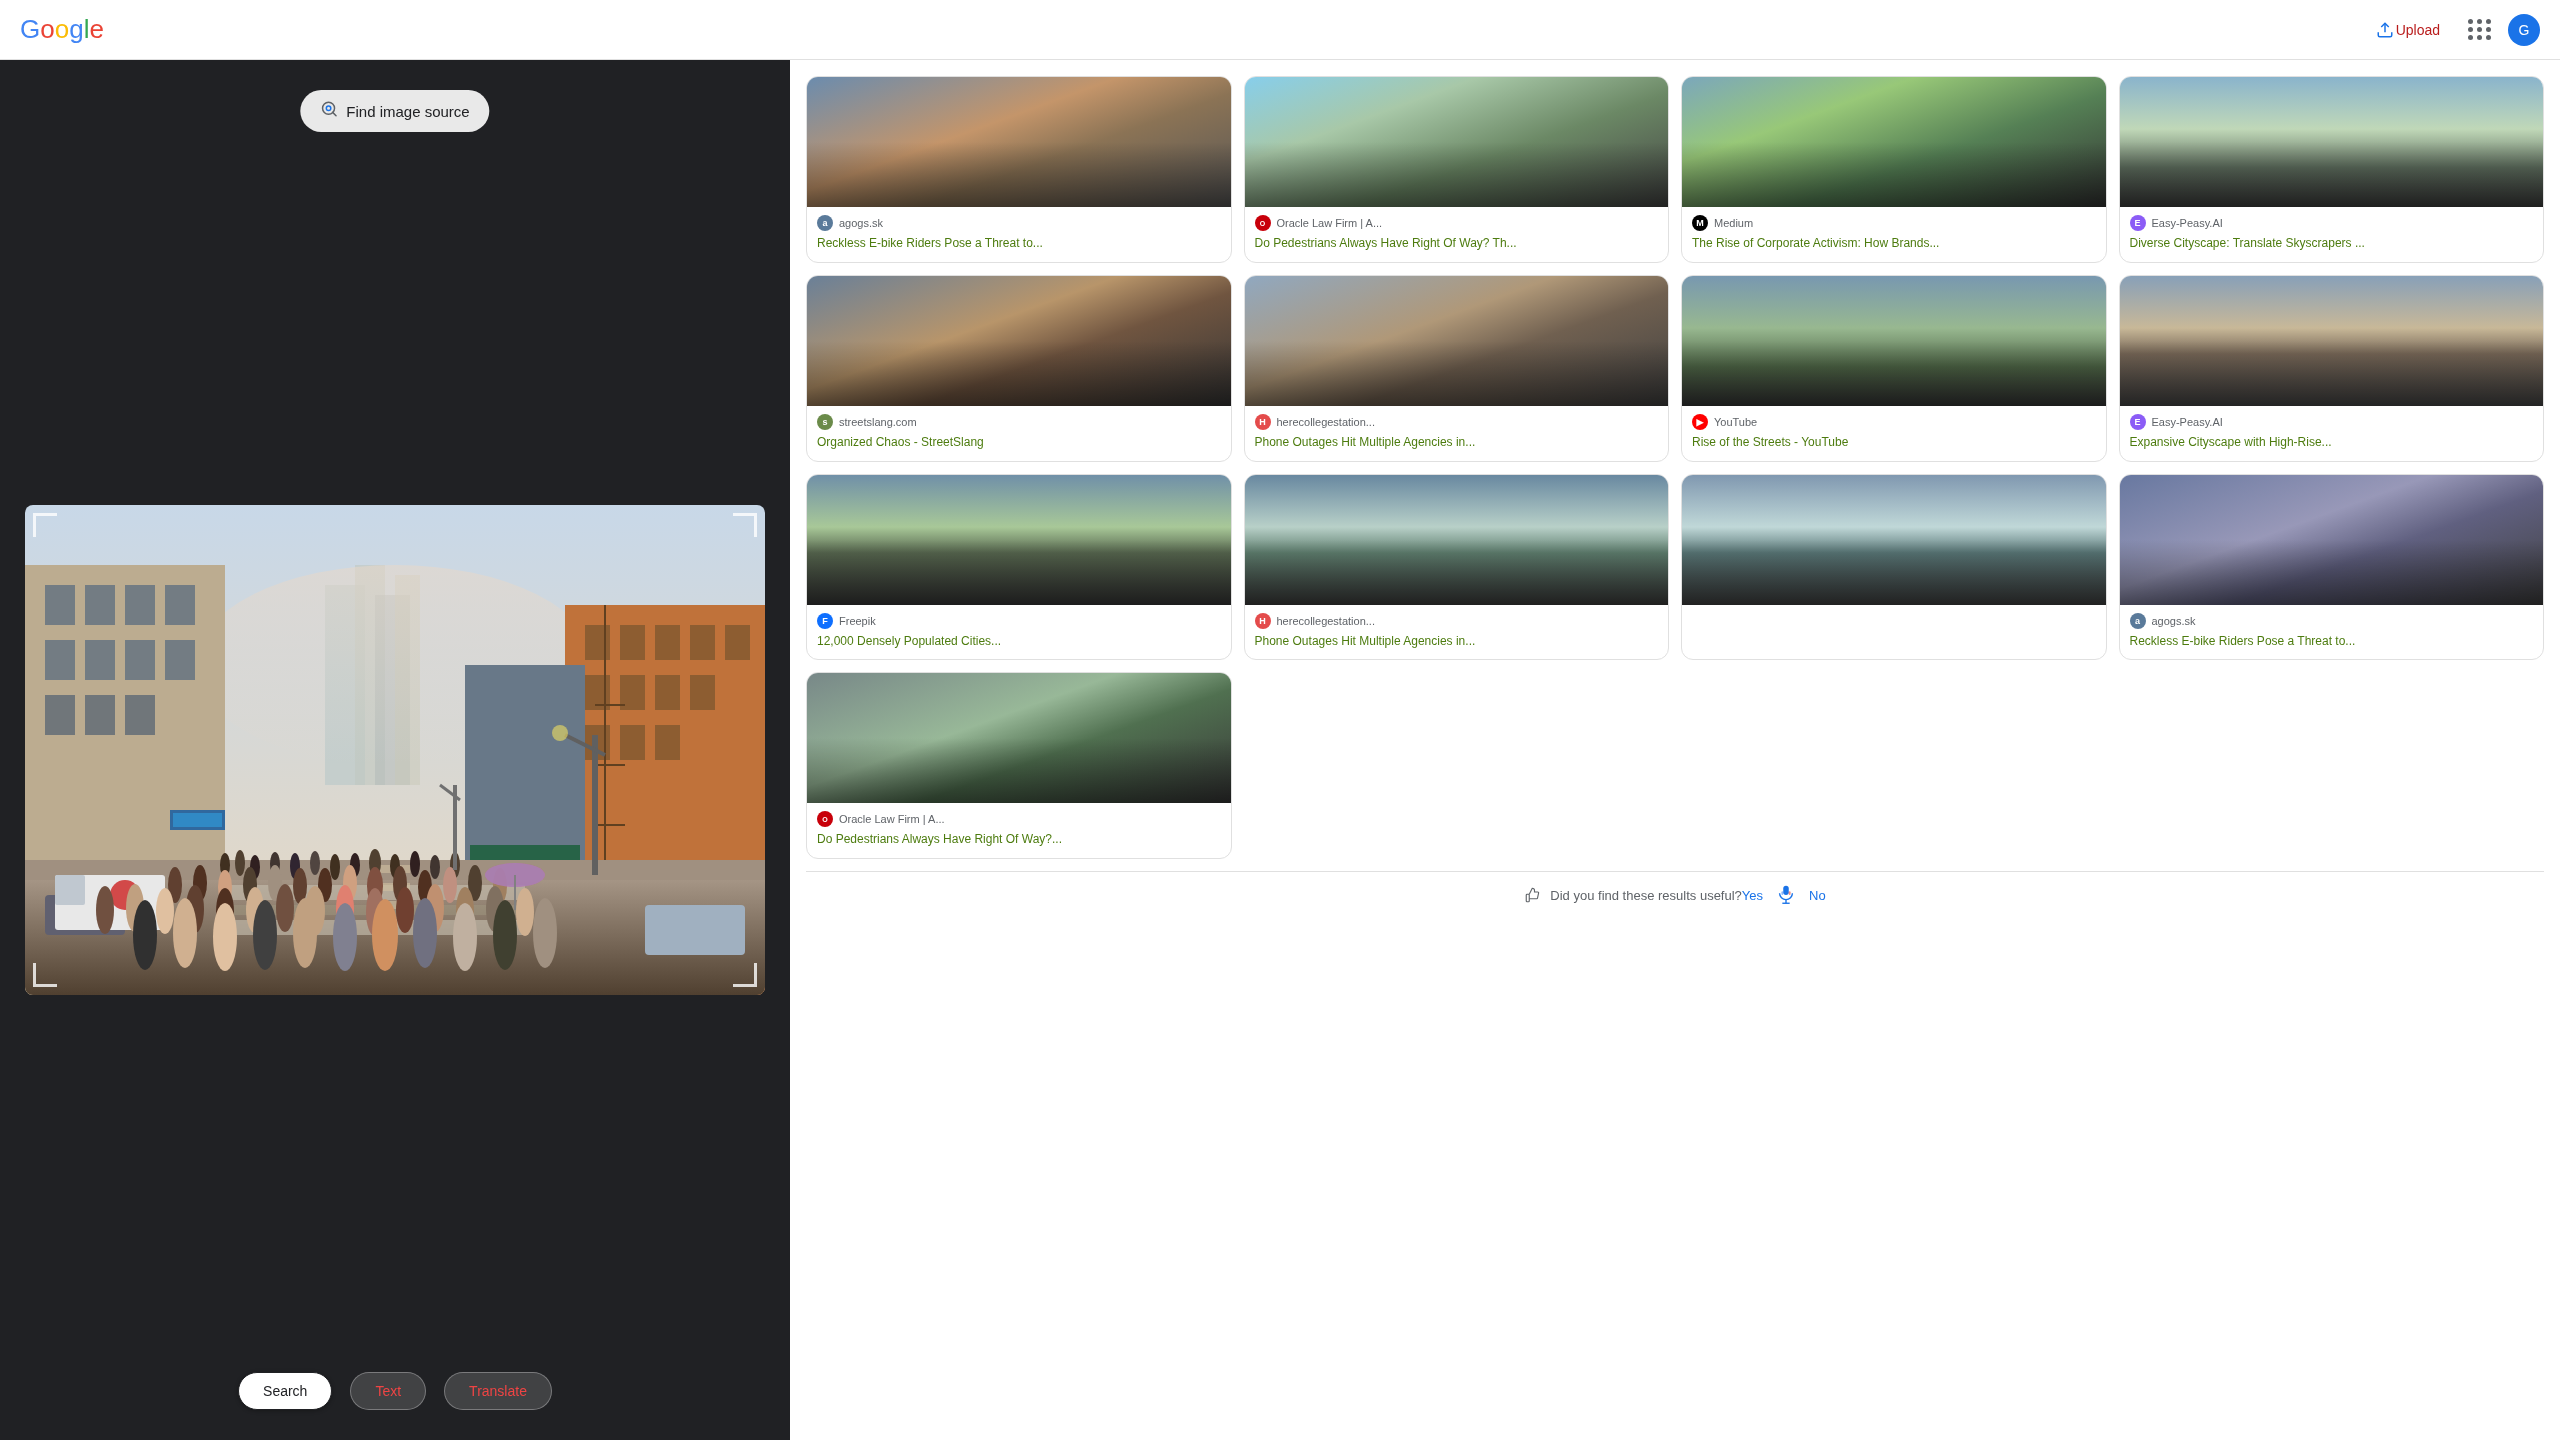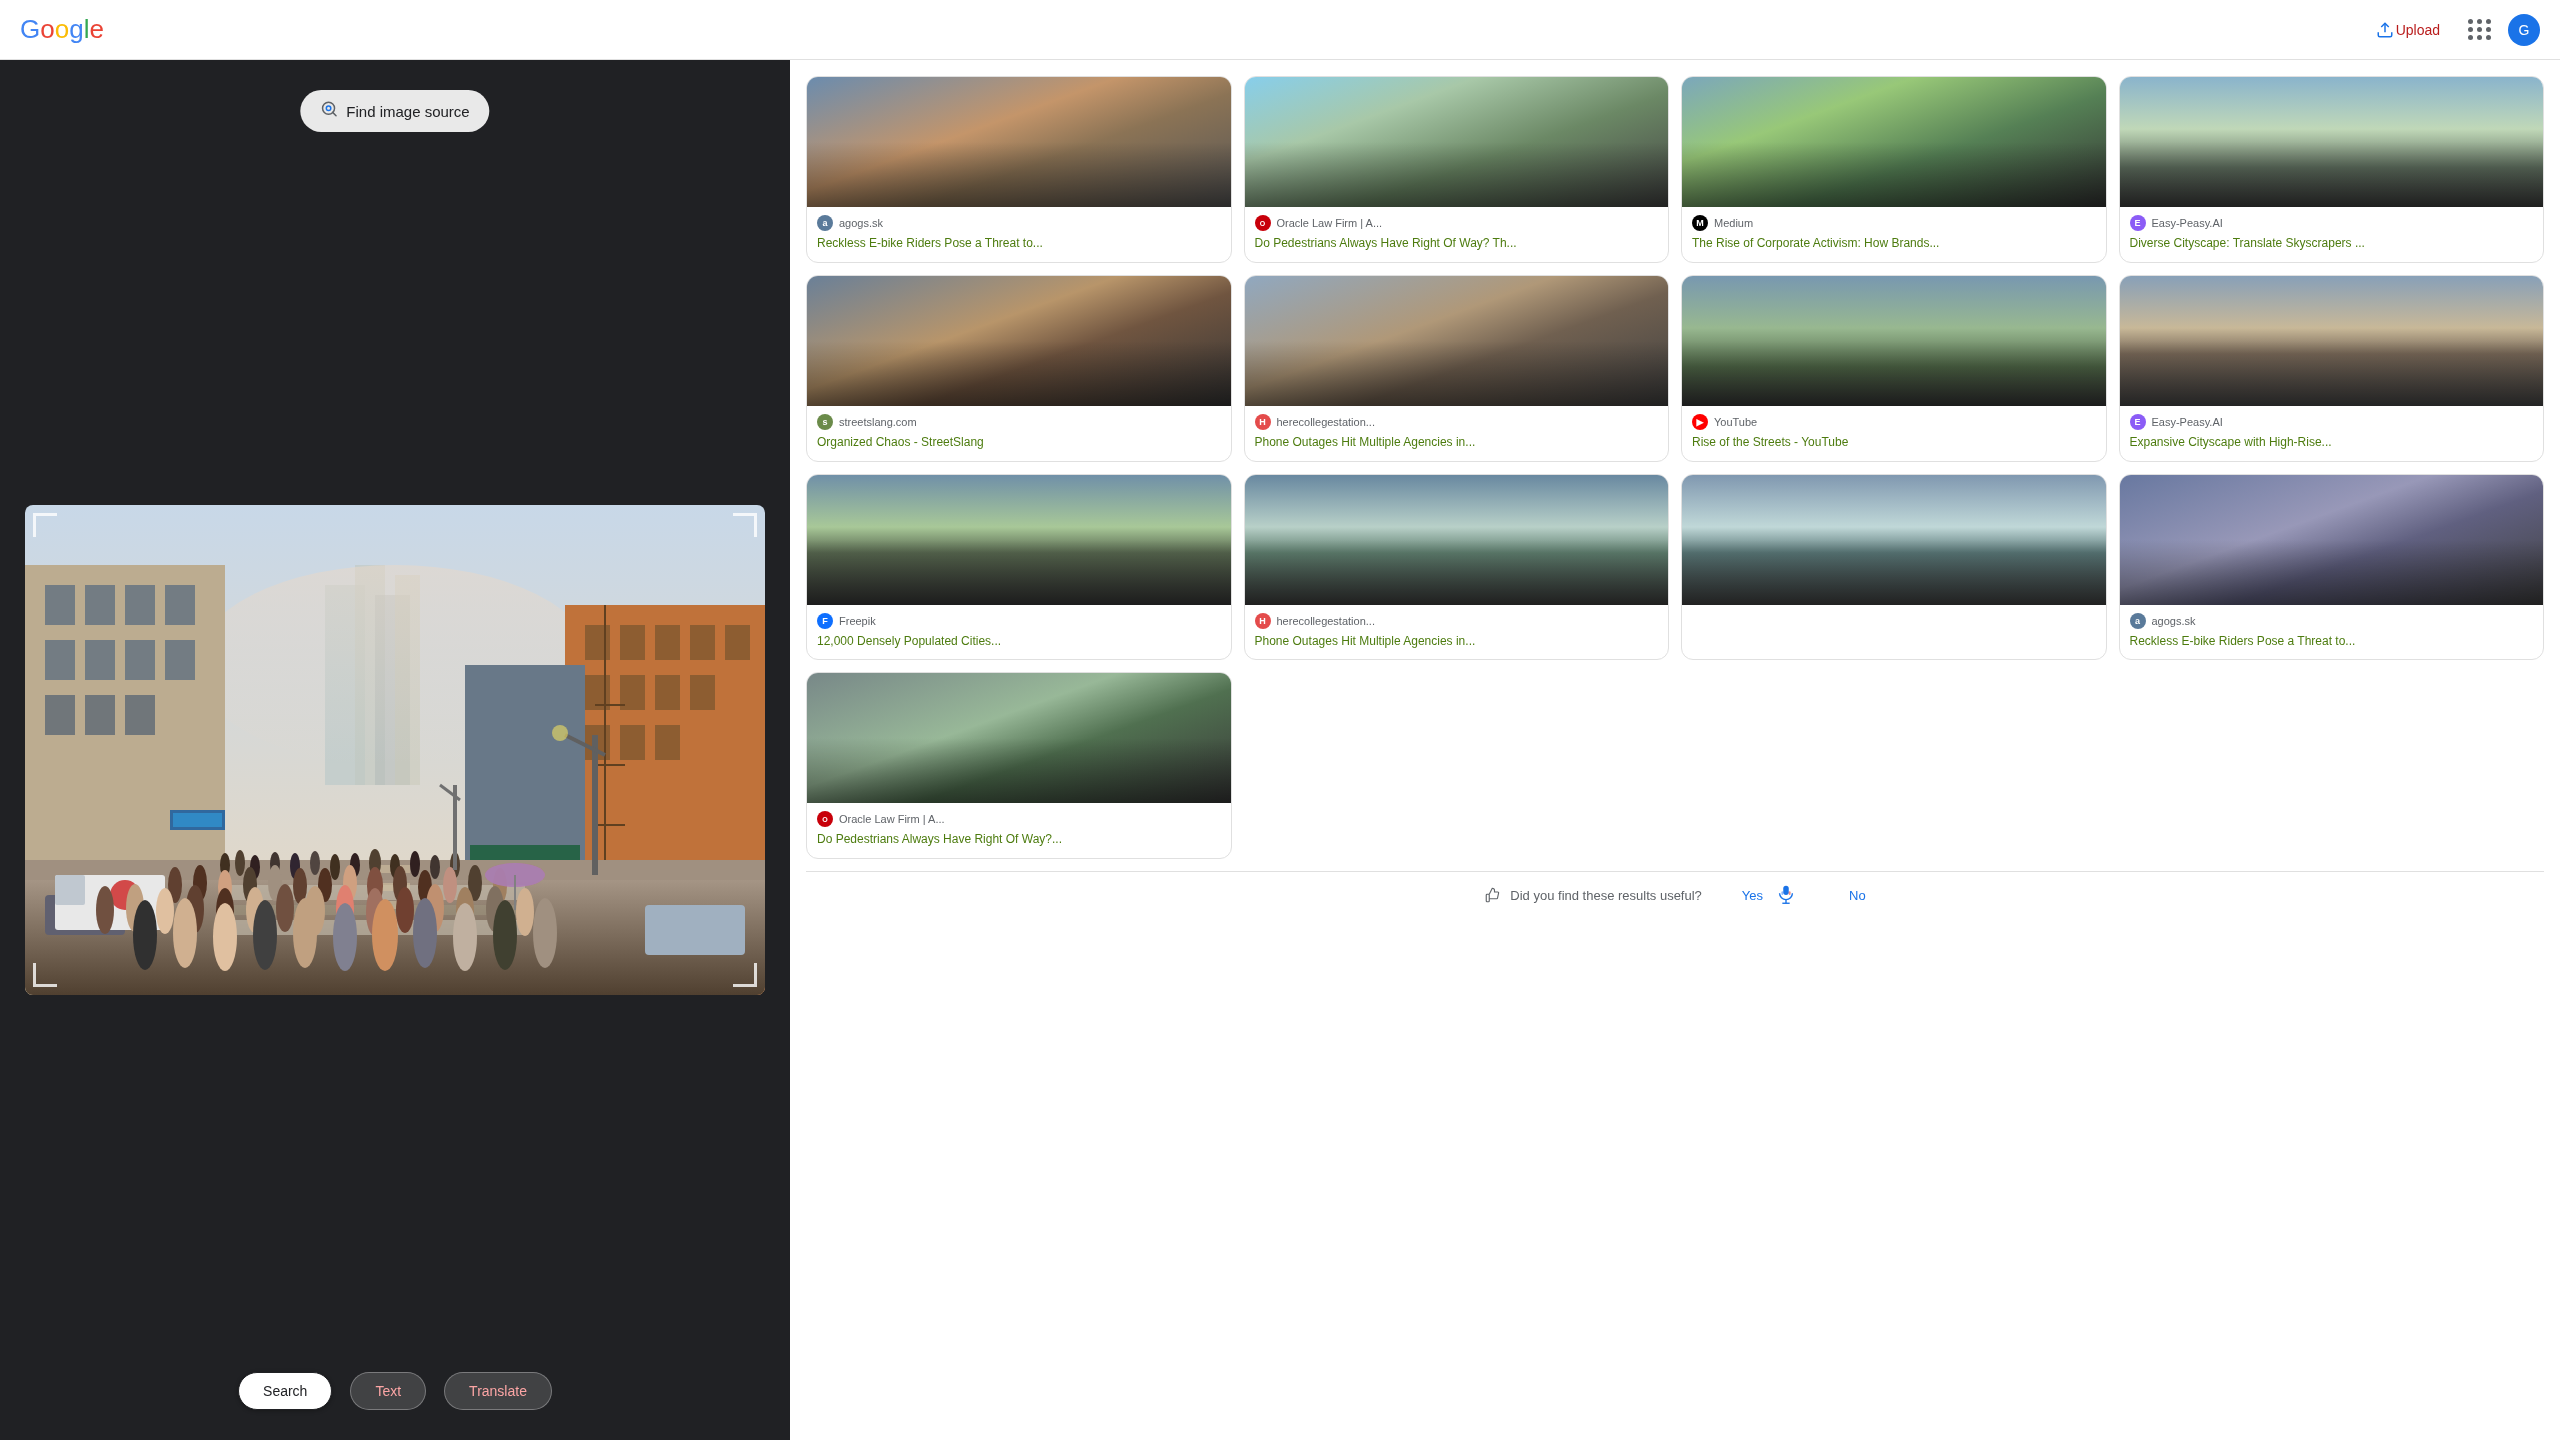--- a/index.html
+++ b/index.html
@@ -116,21 +116,21 @@
       cursor: pointer;
       background: #fff;
       color: #202124;
       font-weight: 500;
     }
     .tab-btn.active {
       background: #fff;
       border-color: #202124;
       box-shadow: 0 1px 4px rgba(0,0,0,0.3);
     }
-    .tab-btn:not(.active) { background: rgba(255,255,255,0.15); border-color: rgba(255,255,255,0.3); color: #fca5a5; }
+    .tab-btn:not(.active) { background: rgba(255,255,255,0.15); border-color: rgba(255,255,255,0.3); color: #ef4444; }
 
     
     .right-panel {
       flex: 1;
       overflow-y: auto;
       padding: 16px;
       background: #fff;
     }
 
     
@@ -222,21 +222,21 @@
     .feedback-bar {
       display: flex;
       align-items: center;
       justify-content: center;
       padding: 12px 4px 4px;
       border-top: 1px solid #e0e0e0;
       margin-top: 12px;
     }
     .feedback-left { display: flex; align-items: center; gap: 8px; font-size: 13px; color: #5f6368; }
     .feedback-right { display: flex; align-items: center; gap: 12px; }
-    .feedback-btn { background: none; border: none; cursor: pointer; font-size: 13px; color: #1a73e8; font-weight: 500; margin-left: 40px; }
+    .feedback-btn { background: none; border: none; cursor: pointer; font-size: 13px; color: #1a73e8; font-weight: 500; }
 
     
     .thumb-people {
       position: absolute;
       bottom: 0;
       left: 0; right: 0;
       height: 50%;
       background: linear-gradient(to top, rgba(0,0,0,0.5) 0%, transparent 100%);
     }
   </style>

